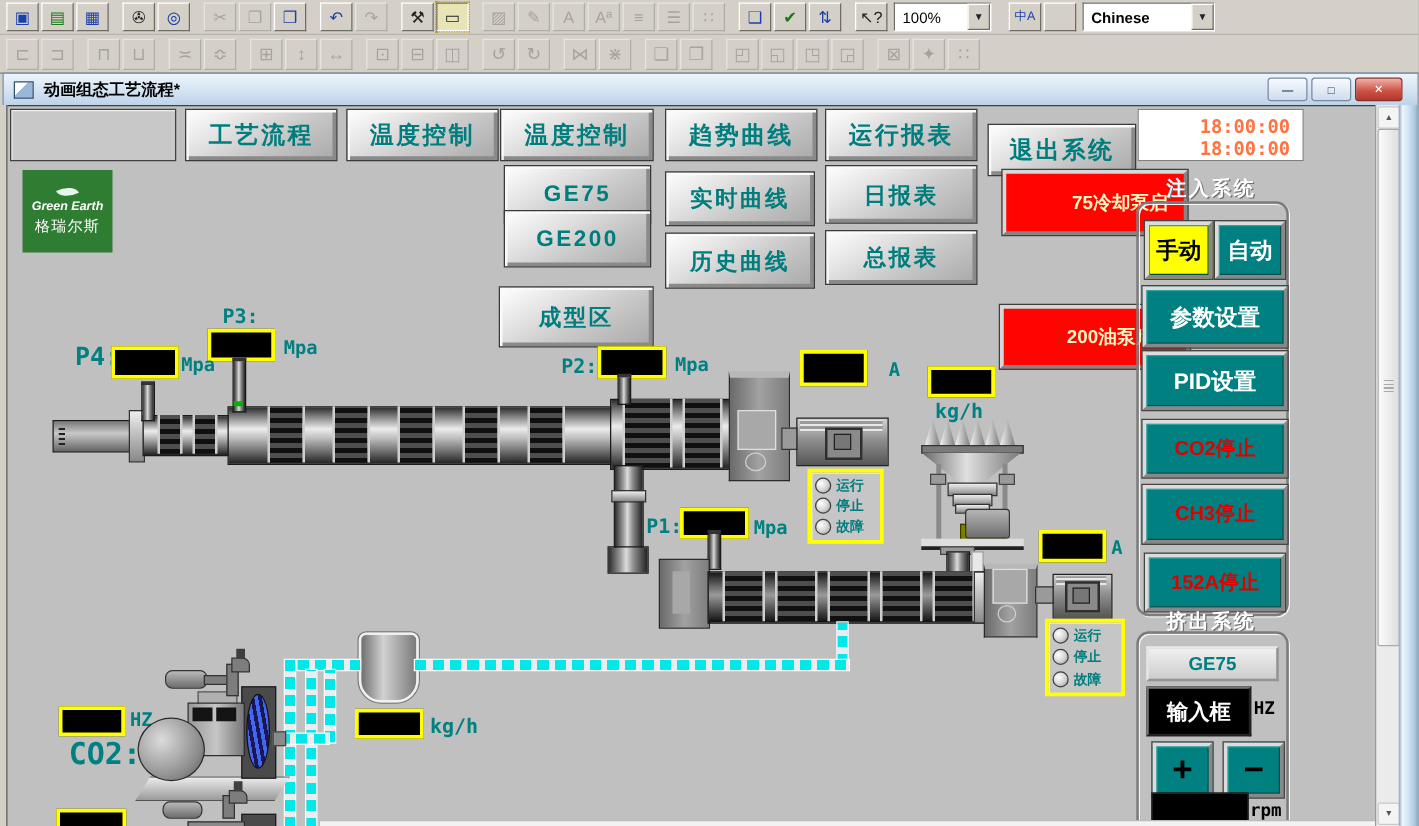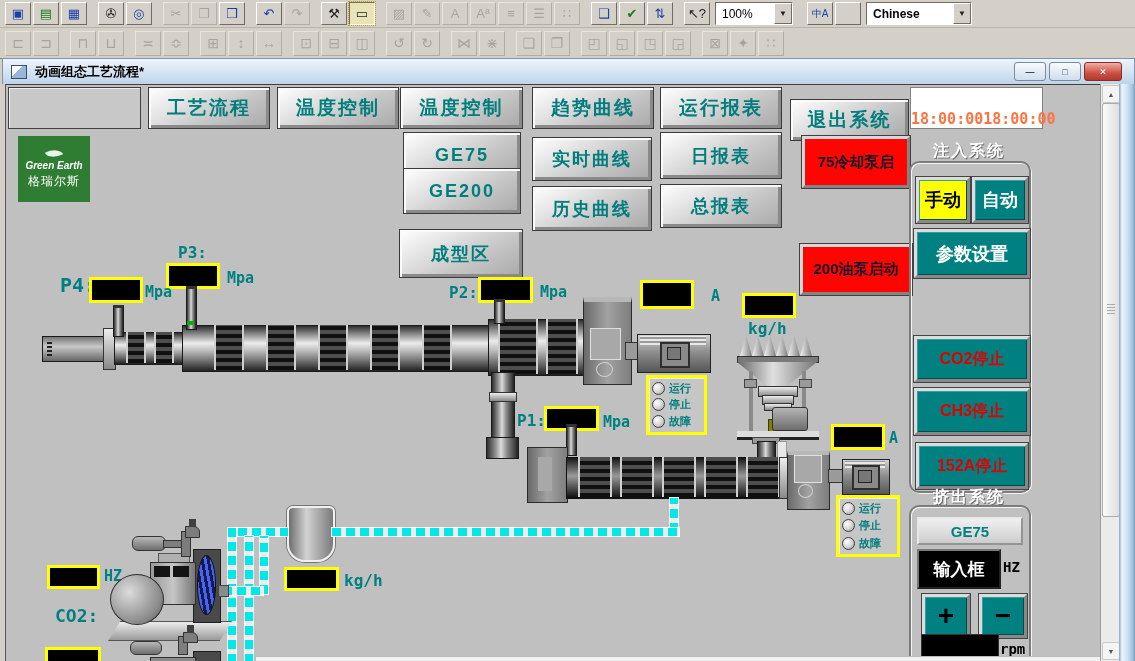--- a/index.html
+++ b/index.html
@@ -41,22 +41,22 @@
   
   #canvas{position:absolute;left:0;top:84px;width:1100px;height:577px;background:#c0c0c0;
       border-top:1px solid #404040;overflow:hidden;}
   #lgutter{position:absolute;left:0;top:84px;width:5px;height:577px;background:#d4d0c8;border-right:1px solid #555;z-index:60;}
   
   .btn3d{display:flex;align-items:center;justify-content:center;text-align:center;
       background:linear-gradient(150deg,#ffffff 0%,#e6e6e6 28%,#c9c9c9 58%,#a8a8a8 100%);
       border:1px solid #3a3a3a;box-shadow:inset 2px 2px 0 #fafafa,inset -3px -3px 0 #8a8a8a;
       color:#007d7d;font-weight:bold;font-size:19px;letter-spacing:2px;white-space:nowrap;}
   .btn3d.sm{font-size:18px;}
-  .pumpbtn{display:flex;align-items:center;justify-content:center;background:#ff0400;color:#0f172a;
-      font-weight:bold;font-size:15px;border:3px outset #d8d8d8;outline:1px solid #404040;white-space:nowrap;}
+  .pumpbtn{display:flex;align-items:center;justify-content:center;background:#ff0400;color:#fef9c3;
+      font-weight:bold;font-size:15px;border:3px outset #d8d8d8;outline:1px solid #404040;white-space:nowrap;padding-left:40px;}
   .tealbtn{display:flex;align-items:center;justify-content:center;background:#008080;color:#fff;
       font-weight:bold;font-size:18px;border:3px outset #dcdcdc;outline:1px solid #444;
       box-shadow:inset 1px 1px 0 #2fa0a0,inset -1px -1px 0 #004d4d;white-space:nowrap;}
   .tealbtn.redtxt{color:#e00000;}
   .ybtn{background:#ffff00;color:#000;}
   .phead{color:#fff;font-weight:bold;font-size:16px;text-shadow:1px 1px 0 #6e6e6e;letter-spacing:2px;}
   .panelbox{border:2px solid #7c7c7c;border-radius:10px;box-shadow:1px 1px 0 #f5f5f5,inset 1px 1px 0 #f5f5f5;}
   .gauge{background:#000;border:3px solid #ffff00;}
   .tl{color:#008080;font-family:"DejaVu Sans Mono","Liberation Mono",monospace;font-weight:bold;
       font-size:15px;white-space:nowrap;}
@@ -281,21 +281,21 @@
   <div id="canvas">
 
     <div class="a" style="left:8px;top:2px;width:131px;height:40px;background:#c8c8c8;border:1px solid #404040;box-shadow:inset 1px 1px 0 #eee"></div>
     <div class="a btn3d" style="left:148px;top:2px;width:120px;height:40px">工艺流程</div>
     <div class="a btn3d" style="left:277px;top:2px;width:120px;height:40px">温度控制</div>
     <div class="a btn3d" style="left:400px;top:2px;width:121px;height:40px">温度控制</div>
     <div class="a btn3d" style="left:532px;top:2px;width:120px;height:40px">趋势曲线</div>
     <div class="a btn3d" style="left:660px;top:2px;width:120px;height:40px">运行报表</div>
     <div class="a btn3d" style="left:790px;top:14px;width:117px;height:40px">退出系统</div>
     <div class="a" style="left:910px;top:2px;width:121px;height:40px;background:#fff;border:1px solid #808080;
-         display:flex;flex-direction:row;justify-content:flex-start;align-items:flex-end;padding-right:10px">
+         display:flex;flex-direction:column;justify-content:flex-end;align-items:flex-end;padding-right:10px">
       <span class="tl" style="color:#ff7340">18:00:00</span>
       <span class="tl" style="color:#ff7340">18:00:00</span>
     </div>
 
     <div class="a btn3d sm" style="left:403px;top:47px;width:116px;height:45px">GE75</div>
     <div class="a btn3d sm" style="left:403px;top:83px;width:116px;height:44px">GE200</div>
     <div class="a btn3d sm" style="left:399px;top:144px;width:122px;height:47px">成型区</div>
     <div class="a btn3d sm" style="left:532px;top:52px;width:118px;height:42px">实时曲线</div>
     <div class="a btn3d sm" style="left:532px;top:101px;width:118px;height:43px">历史曲线</div>
     <div class="a btn3d sm" style="left:660px;top:47px;width:120px;height:45px">日报表</div>
@@ -309,20 +309,21 @@
       <div style="width:16px;height:9px;background:#e8f5e9;border-radius:0 100% 0 100%;transform:rotate(-25deg)"></div>
       <span style="color:#fff;font-style:italic;font-weight:bold;font-size:10px">Green Earth</span>
       <span style="color:#fff;font-size:12px;letter-spacing:1px">格瑞尔斯</span>
     </div>
 
     <div class="a phead" style="left:910px;top:56px;width:118px;text-align:center">注入系统</div>
     <div class="a panelbox" style="left:909px;top:76px;width:118px;height:328px"></div>
     <div class="a tealbtn ybtn" style="left:916px;top:92px;width:48px;height:40px">手动</div>
     <div class="a tealbtn" style="left:972px;top:92px;width:50px;height:40px">自动</div>
     <div class="a tealbtn" style="left:914px;top:144px;width:110px;height:43px">参数设置</div>
+    <div class="a tealbtn" style="left:914px;top:196px;width:110px;height:41px">PID设置</div>
     <div class="a tealbtn redtxt" style="left:914px;top:251px;width:110px;height:40px;font-size:16px">CO2停止</div>
     <div class="a tealbtn redtxt" style="left:914px;top:303px;width:110px;height:41px;font-size:16px">CH3停止</div>
     <div class="a tealbtn redtxt" style="left:916px;top:358px;width:106px;height:40px;font-size:16px">152A停止</div>
 
     <div class="a phead" style="left:910px;top:402px;width:118px;text-align:center">挤出系统</div>
     <div class="a panelbox" style="left:909px;top:420px;width:118px;height:160px"></div>
     <div class="a" style="left:917px;top:432px;width:102px;height:24px;background:linear-gradient(180deg,#f0f0f0,#cdcdcd);
          border:2px outset #e8e8e8;display:flex;align-items:center;justify-content:center;color:#008080;font-weight:bold;font-size:15px">GE75</div>
     <div class="a" style="left:917px;top:464px;width:80px;height:36px;background:#000;border:2px outset #777;display:flex;
          align-items:center;justify-content:center;color:#fff;font-weight:bold;font-size:17px">输入框</div>
@@ -345,21 +346,21 @@
     <div class="a gauge" style="left:544px;top:321px;width:49px;height:19px"></div>
     <div class="a tl" style="left:603px;top:328px">Mpa</div>
     <div class="a gauge" style="left:640px;top:195px;width:48px;height:23px"></div>
     <div class="a tl" style="left:711px;top:202px">A</div>
     <div class="a gauge" style="left:742px;top:208px;width:48px;height:19px"></div>
     <div class="a tl" style="left:748px;top:234px;font-size:16px">kg/h</div>
     <div class="a gauge" style="left:831px;top:339px;width:48px;height:20px"></div>
     <div class="a tl" style="left:889px;top:344px">A</div>
     <div class="a gauge" style="left:47px;top:480px;width:47px;height:18px"></div>
     <div class="a tl" style="left:104px;top:482px">HZ</div>
-    <div class="a tl" style="left:55px;top:520px;font-size:18px">CO2:</div>
+    <div class="a tl" style="left:55px;top:504px;font-size:24px">CO2:</div>
     <div class="a gauge" style="left:284px;top:482px;width:49px;height:18px"></div>
     <div class="a tl" style="left:344px;top:486px;font-size:16px">kg/h</div>
     <div class="a gauge" style="left:45px;top:562px;width:50px;height:15px"></div>
 
     <div>
       <div class="a metalH" style="left:42px;top:251px;width:62px;height:24px;background:linear-gradient(180deg,#777,#c8c8c8 40%,#666)"></div>
       <div class="a" style="left:47px;top:255px;width:5px;height:16px;background:repeating-linear-gradient(0deg,#222 0 2px,transparent 2px 4px)"></div>
       <div class="a ring" style="left:103px;top:243px;width:11px;height:40px"></div>
       <div class="a metalH" style="left:114px;top:247px;width:70px;height:31px"></div>
       <div class="a rib" style="left:126px;top:247px;width:16px;height:31px"></div>

